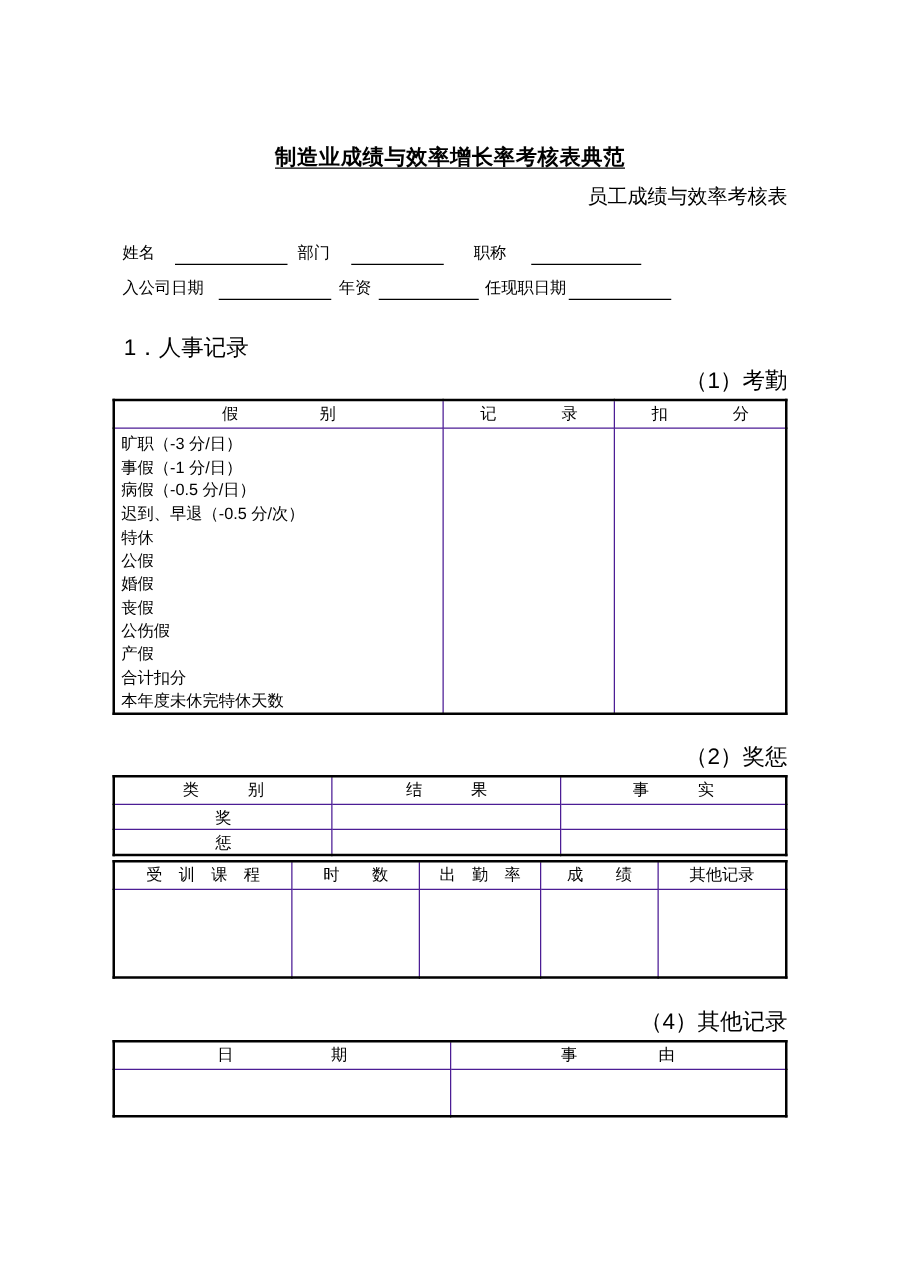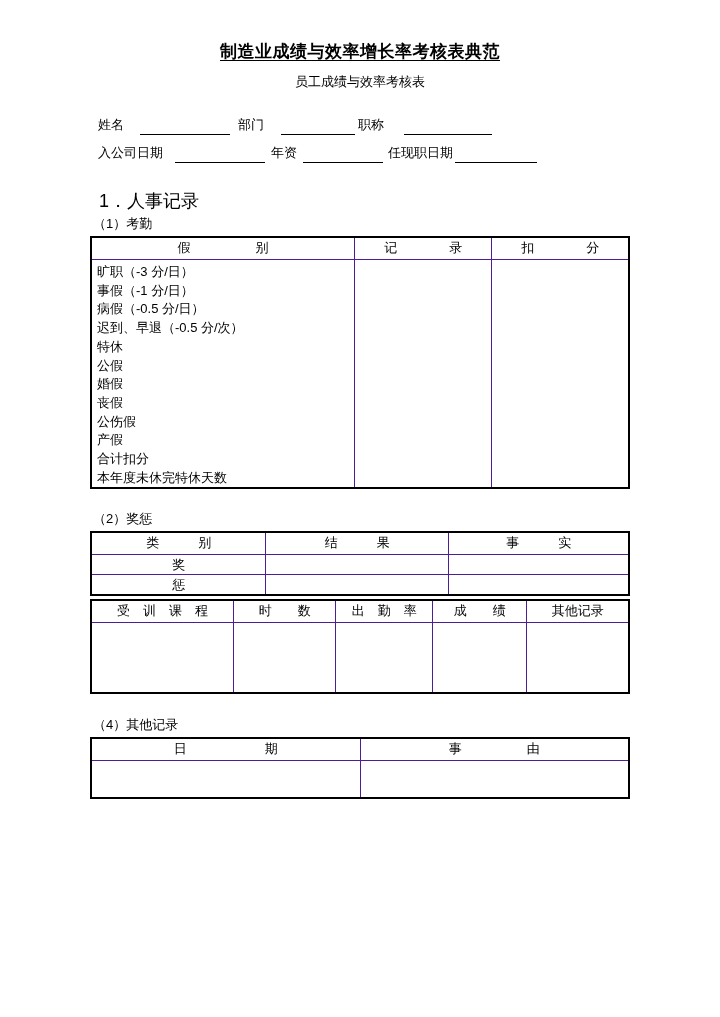--- a/index.html
+++ b/index.html
@@ -7,48 +7,48 @@
   .page {
     position: relative;
     width: 720px;
     height: 1017px;
     background: #ffffff;
     color: #000000;
     font-family: "Liberation Sans", "DejaVu Sans", sans-serif;
     font-size: 13px;
     overflow: hidden;
   }
-  .content { width: 540px; margin: 0 auto; padding-top: 40px; }
+  .content { width: 540px; margin: 0 auto; padding-top: 114px; }
 
   .doc-title {
     margin: 0;
     font-size: 17px;
     font-weight: 700;
     text-align: center;
     letter-spacing: 0.5px;
     text-decoration: underline;
     text-underline-offset: 3px;
   }
-  .doc-subtitle { margin-top: 10px; font-size: 13px; text-align: center; }
+  .doc-subtitle { margin-top: 10px; font-size: 16px; text-align: right; }
 
   .fields { margin-top: 20px; }
   .field-row { display: flex; align-items: flex-end; height: 24px; margin-top: 4px; }
   .f-label { white-space: nowrap; line-height: 20px; }
   .blank { display: inline-block; height: 17px; border-bottom: 1px solid #000; }
 
   .ml8 { margin-left: 8px; }  .ml16 { margin-left: 16px; }
-  .ml17 { margin-left: 17px; } .ml10 { margin-left: 3px; }
+  .ml17 { margin-left: 17px; } .ml10 { margin-left: 24px; }
   .ml20 { margin-left: 20px; } .ml12 { margin-left: 12px; }
   .ml6 { margin-left: 6px; }  .ml5 { margin-left: 5px; }
   .ml2 { margin-left: 2px; }
   .w90 { width: 90px; } .w74 { width: 74px; } .w88 { width: 88px; }
   .w80 { width: 80px; } .w82 { width: 82px; }
 
   .sec-heading { margin: 26px 0 0; font-size: 18px; font-weight: 400; padding-left: 9px; }
-  .sub-heading { margin: 0; font-size: 13px; font-weight: 400; padding-left: 3px; }
+  .sub-heading { margin: 0; font-size: 18px; font-weight: 400; padding-left: 3px; text-align: right; }
   .mt2 { margin-top: 2px; } .mt21 { margin-top: 21px; } .mt22 { margin-top: 22px; }
 
   table {
     width: 100%;
     border-collapse: collapse;
     table-layout: fixed;
     border: 2px solid #000;
     margin-top: 3px;
   }
   th, td { border: 1px solid #4c1d95; font-size: 13px; font-weight: 400; padding: 0; }

